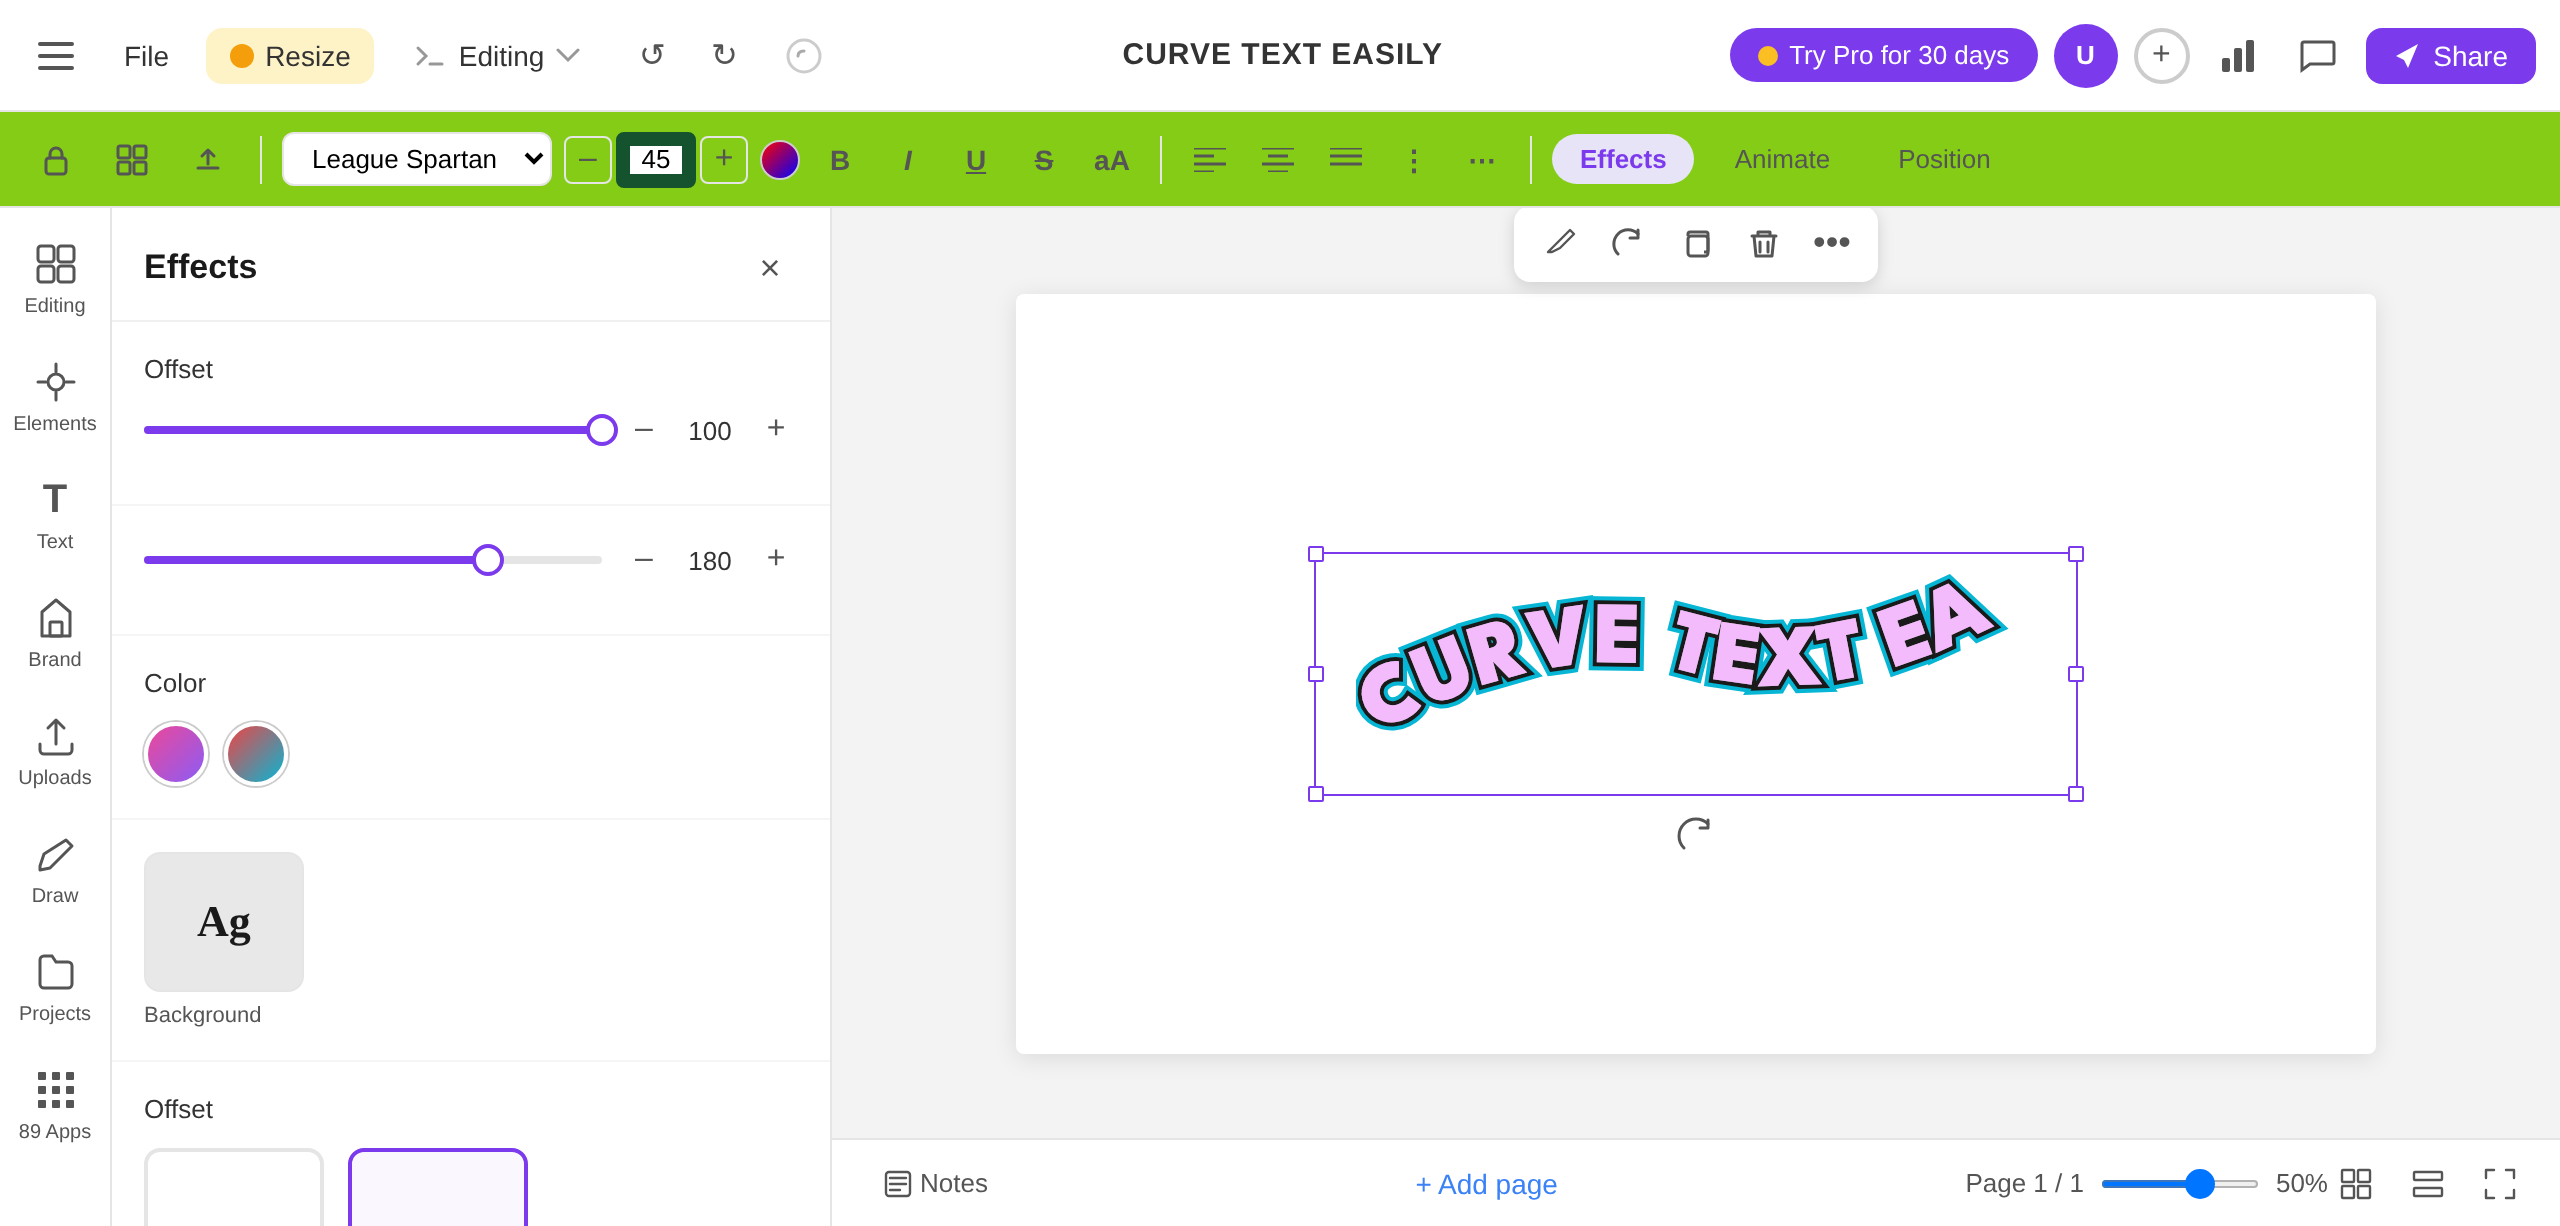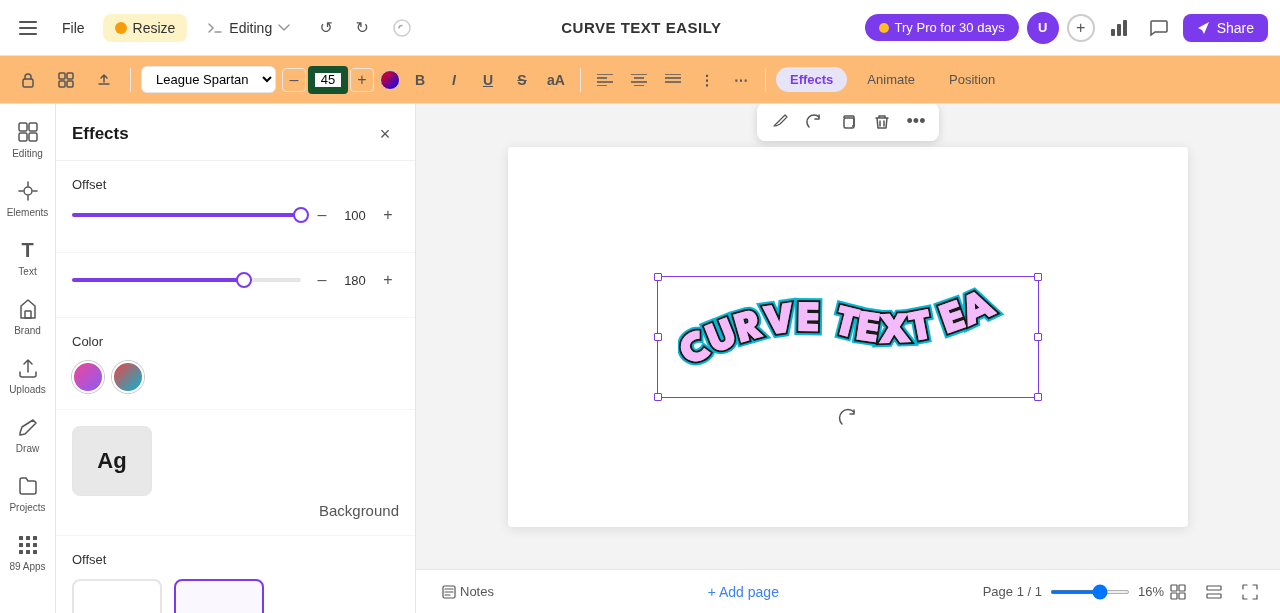--- a/index.html
+++ b/index.html
@@ -37,21 +37,21 @@
     .try-pro-dot { width: 10px; height: 10px; border-radius: 50%; background: #fbbf24; }
     .avatar { width: 32px; height: 32px; border-radius: 50%; background: #7c3aed; color: #fff; display: flex; align-items: center; justify-content: center; font-size: 13px; font-weight: 600; }
     .plus-btn { width: 28px; height: 28px; border-radius: 50%; border: 2px solid #ccc; display: flex; align-items: center; justify-content: center; cursor: pointer; color: #555; font-size: 16px; }
     .share-btn {
       display: flex; align-items: center; gap: 6px; padding: 6px 14px;
       border-radius: 8px; background: #7c3aed; cursor: pointer; font-size: 14px; font-weight: 500; color: #fff;
     }
 
     
     .secondary-toolbar {
-      display: flex; align-items: center; background: #fdba74; height: 48px;
+      display: flex; align-items: center; background: #84cc16; height: 48px;
       padding: 0 12px; border-bottom: 1px solid #e5e5e5; gap: 6px; flex-shrink: 0;
     }
     .font-name { padding: 4px 10px; border: 1px solid #e5e5e5; border-radius: 6px; font-size: 13px; background: #fff; cursor: pointer; }
     .font-size-control { display: flex; align-items: center; gap: 2px; }
     .font-size-btn { width: 24px; height: 24px; display: flex; align-items: center; justify-content: center; cursor: pointer; color: #555; font-size: 16px; border: 1px solid #e5e5e5; border-radius: 4px; }
     .font-size-input { width: 40px; height: 28px; text-align: center; border: 7px solid #14532d; border-radius: 4px; font-size: 13px; }
     .color-dot { width: 20px; height: 20px; border-radius: 50%; background: linear-gradient(135deg, #f00, #00f); border: 1px solid #ccc; cursor: pointer; }
     .format-btn { width: 28px; height: 28px; display: flex; align-items: center; justify-content: center; cursor: pointer; border-radius: 4px; font-size: 14px; font-weight: 700; color: #555; }
     .divider-v { width: 1px; height: 24px; background: #e5e5e5; margin: 0 4px; }
     .effects-tab-btn {
@@ -112,22 +112,22 @@
       cursor: pointer; gap: 6px; background: #fff;
     }
     .shape-option.selected { border-color: #7c3aed; background: #faf7ff; }
 
     
     .bg-preview {
       width: 80px; height: 70px; border-radius: 8px; background: #e8e8e8;
       display: flex; align-items: center; justify-content: center; cursor: pointer;
       border: 1px solid #e5e5e5;
     }
-    .bg-preview-text { font-size: 22px; font-weight: 700; color: #1a1a1a; font-family: Liberation Sans, sans-serif; }
-    .bg-label { font-size: 15px; color: #555; margin-top: 6px; text-align: right; }
+    .bg-preview-text { font-size: 22px; font-weight: 700; color: #1a1a1a; font-family: Liberation Serif, serif; }
+    .bg-label { font-size: 11px; color: #555; margin-top: 6px; text-align: left; }
 
     
     .canvas-area {
       flex: 1; background: #f3f3f3; display: flex; flex-direction: column; position: relative; overflow: hidden;
     }
     .canvas-wrapper {
       flex: 1; display: flex; align-items: center; justify-content: center; padding: 40px; position: relative;
     }
     .canvas-page {
       width: 680px; height: 380px; background: #fff; border-radius: 4px;
@@ -547,21 +547,21 @@
             <path d="M3 4h8M3 7h8M3 10h5" stroke="#555" stroke-width="1.2" stroke-linecap="round"></path>
           </svg>
         <span>Notes</span>
       </div>
       <div class="add-page-btn">
         <span>+ Add page</span>
       </div>
       <div class="page-info">
         <span>Page 1 / 1</span>
         <input type="range" min="0" max="100" value="65" class="zoom-slider" style="">
-        <span>16%</span>
+        <span>50%</span>
       </div>
       <div class="bottom-icons">
         <div class="bottom-icon">
           <svg width="16" height="16" viewBox="0 0 16 16">
               <rect x="1" y="1" width="6" height="6" rx="0.5" stroke="#555" stroke-width="1.2" fill="none"></rect>
               <rect x="9" y="1" width="6" height="6" rx="0.5" stroke="#555" stroke-width="1.2" fill="none"></rect>
               <rect x="1" y="9" width="6" height="6" rx="0.5" stroke="#555" stroke-width="1.2" fill="none"></rect>
               <rect x="9" y="9" width="6" height="6" rx="0.5" stroke="#555" stroke-width="1.2" fill="none"></rect>
             </svg>
         </div>

